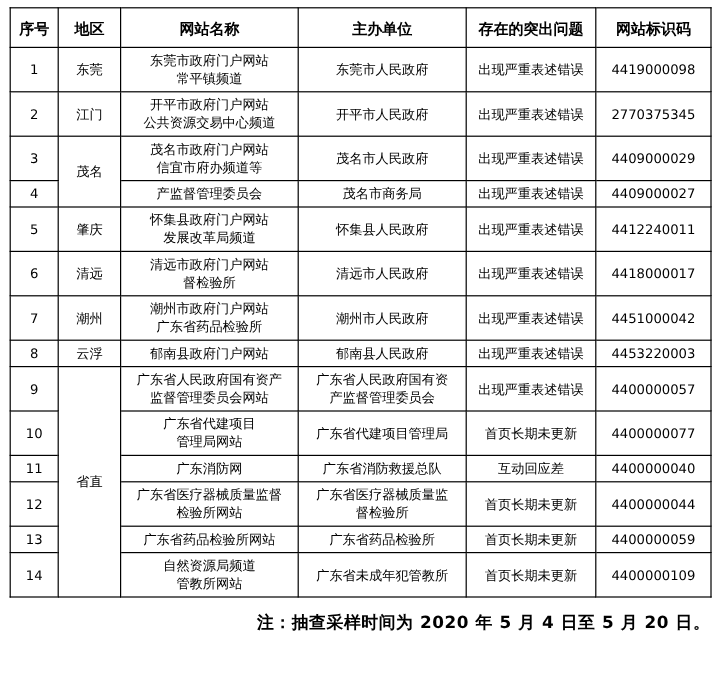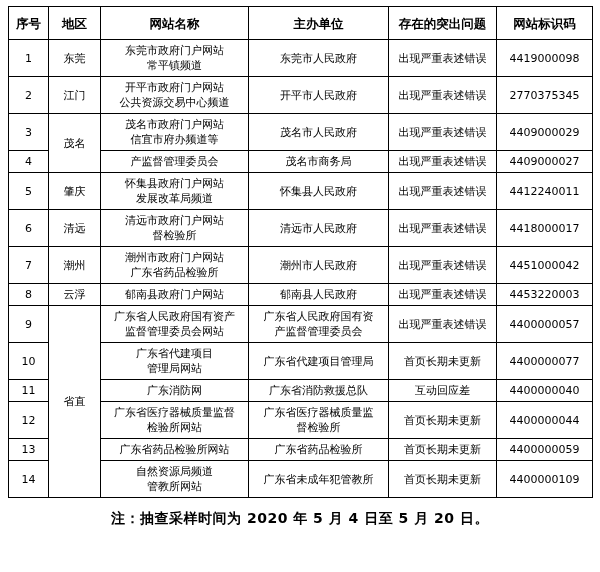--- a/index.html
+++ b/index.html
@@ -61,21 +61,21 @@
   td.issue {
     font-size: 11.5px;
   }
   td.code {
     font-size: 11.5px;
     letter-spacing: 0px;
   }
   .note {
     margin: 0;
     padding-top: 12px;
-    text-align: center;
+    text-align: right;
     font-size: 14px;
     font-weight: bold;
     letter-spacing: 0.5px;
   }
   .line2 { display: block; }
 </style>
 </head>
 <body>
 
 <div class="sheet">

